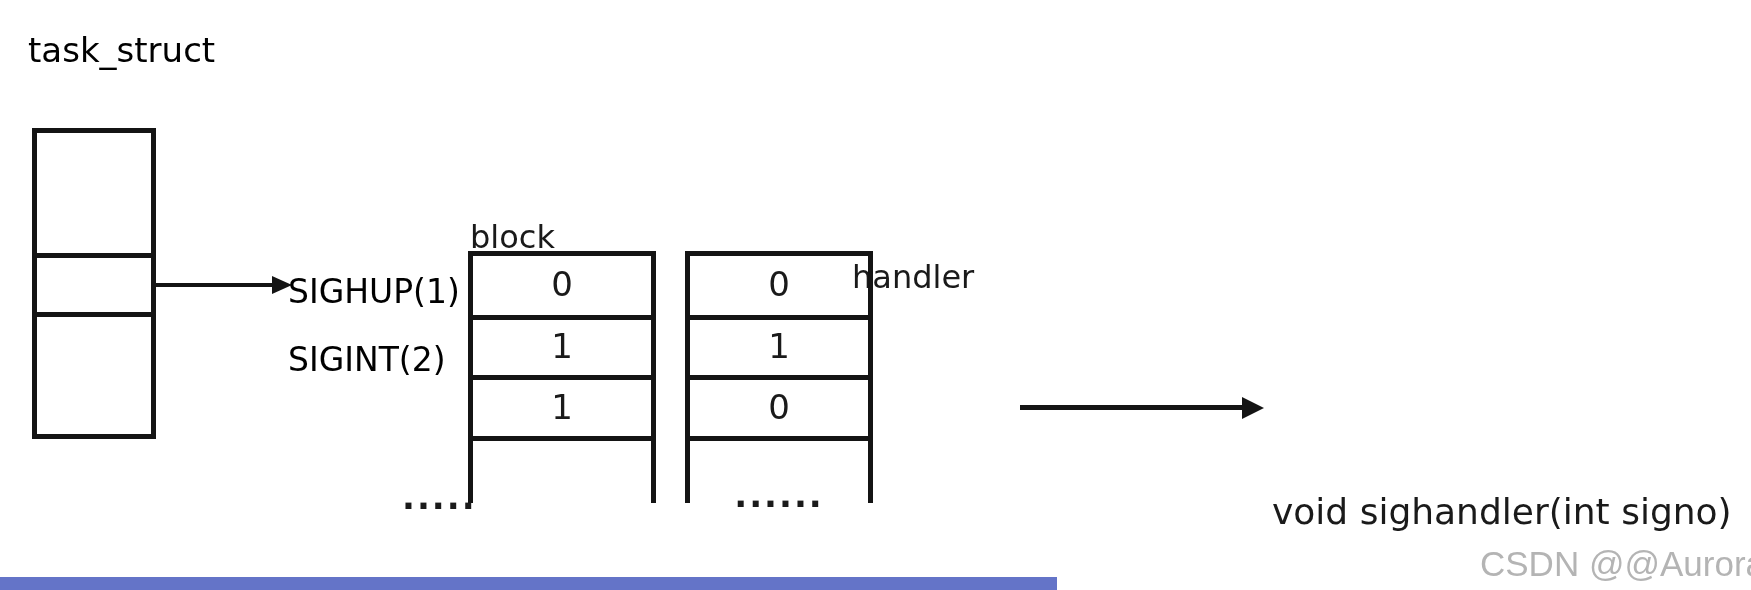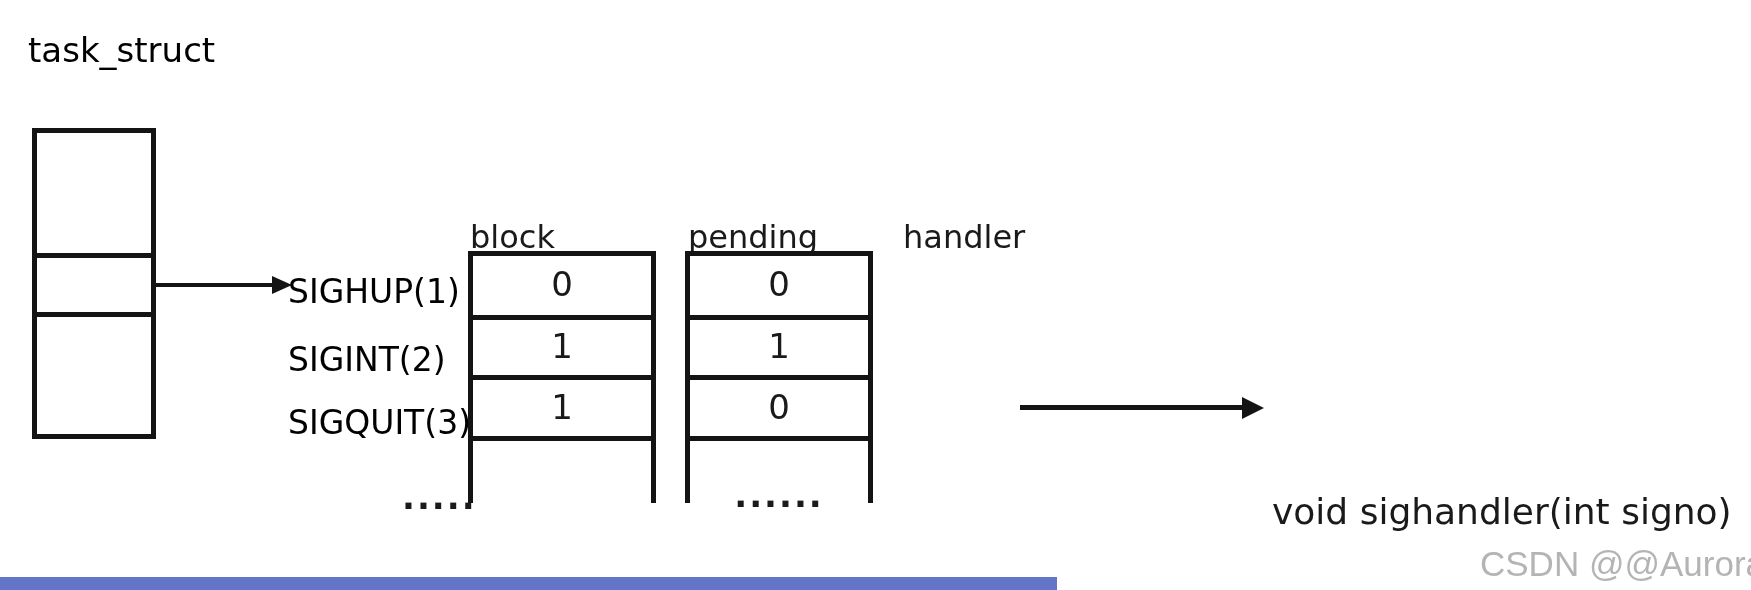--- a/index.html
+++ b/index.html
@@ -51,25 +51,23 @@
     <div class="ts-cell c1"></div>
     <div class="ts-cell c2"></div>
     <div class="ts-cell c3"></div>
   </div>
 
   <div class="abs hline-arrow" style="left:156px;top:283px;width:118px;"></div>
   <div class="abs tri-right" style="left:272px;top:276px;border-width:9px 0 9px 20px;border-left-color:#141414;"></div>
 
   <div class="abs lbl" style="left:288px;top:272px;">SIGHUP(1)</div>
   <div class="abs lbl" style="left:288px;top:340px;">SIGINT(2)</div>
-  <div class="abs lbl" style="left:288px;top:403px;">SIGQUIT(3)</div>
 
   <div class="abs colhead" style="left:470px;">block</div>
-  <div class="abs colhead" style="left:688px;">pending</div>
-  <div class="abs colhead" style="left:903px;">handler</div>
+  <div class="abs colhead" style="left:852px;margin-top:40px;">handler</div>
 
   <div class="abs sigtable" style="left:468px;">
     <div class="rule r0"></div>
     <div class="rule r1"></div>
     <div class="rule r2"></div>
     <div class="rule r3"></div>
     <div class="cellval cv0">0</div>
     <div class="cellval cv1">1</div>
     <div class="cellval cv2">1</div>
   </div>

